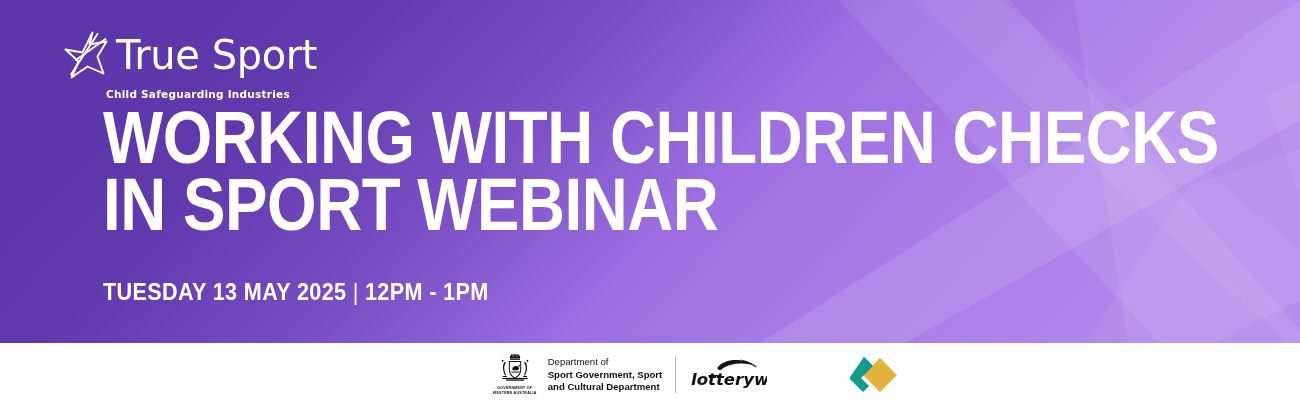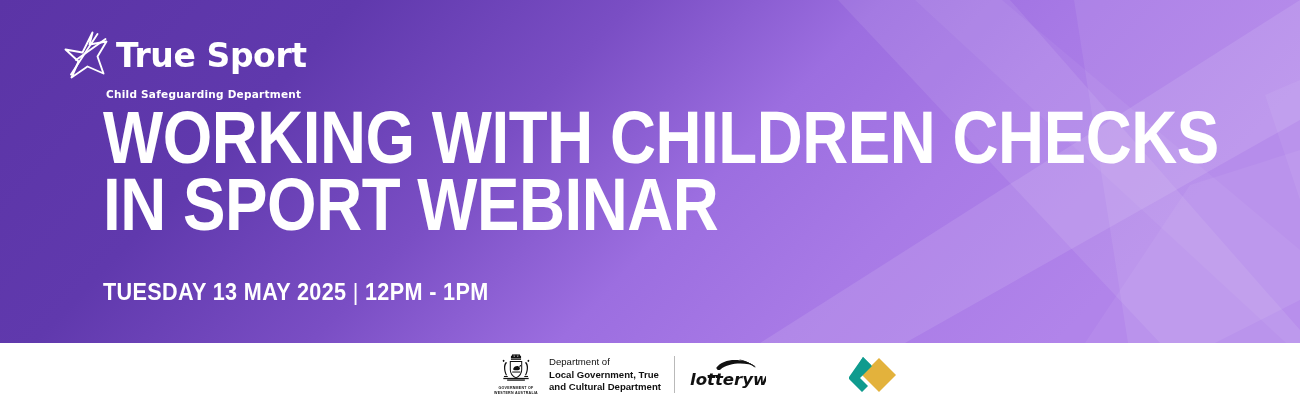--- a/index.html
+++ b/index.html
@@ -19,22 +19,22 @@
   .bgshapes{position:absolute;inset:0;width:100%;height:100%;pointer-events:none;}
   
   .logo-lockup{
     position:absolute;left:62px;top:29px;
     width:260px;
   }
   .logo-row{display:flex;align-items:center;gap:8px;height:52px;}
   .star-icon{width:46px;height:50px;flex:0 0 auto;display:block;}
   .logo-word{
     color:#ffffff;
-    font-size:33px;
-    font-weight:bold;
+    font-size:40px;
+    font-weight:normal;
     letter-spacing:-0.4px;
     line-height:1;
     white-space:nowrap;
     font-family:"DejaVu Sans", sans-serif;
   }
   .logo-tagline{
     color:#ffffff;
     font-size:10.5px;
     font-weight:bold;
     letter-spacing:0.25px;
@@ -146,21 +146,21 @@
     <div class="logo-row">
       <svg class="star-icon" viewBox="0 0 46 50">
         <g fill="none" stroke="#ffffff" stroke-width="1.9" stroke-linejoin="round" stroke-linecap="round">
           <path d="M30.5 2.5 L20.5 22.5 L3.5 19.5 L16.5 31.5 L9.5 47.5 L25.5 36.5 L41.5 43.5 L35.5 26.5 L44.5 11.5 L27.5 14.5 Z"></path>
           <path d="M35.5 4.0 L9.0 44.5"></path>
           <path d="M43.5 9.0 L14.0 30.0"></path>
         </g>
       </svg>
       <div class="logo-word">True Sport</div>
     </div>
-    <div class="logo-tagline">Child Safeguarding Department</div>
+    <div class="logo-tagline">Child Safeguarding Industries</div>
   </div>
 
   <div class="headline">
     <div class="headline-line">WORKING WITH CHILDREN CHECKS</div>
     <div class="headline-line">IN SPORT WEBINAR</div>
   </div>
 
   <div class="event-line">
     <span>TUESDAY 13 MAY 2025</span><span class="event-sep">|</span><span>12PM - 1PM</span>
   </div>
@@ -196,21 +196,21 @@
             <path d="M16 41.5 h28 v2 h-28z"></path>
           </g>
         </svg>
         <div class="crest-caption">
           <div>GOVERNMENT OF</div>
           <div>WESTERN AUSTRALIA</div>
         </div>
       </div>
       <div class="dept-text">
         <div class="l1">Department of</div>
-        <div class="l2">Local Government, True</div>
+        <div class="l2">Sport Government, Sport</div>
         <div class="l3">and Cultural Department</div>
       </div>
     </div>
 
     <div class="v-divider"></div>
 
     <div class="partner">
       <svg class="lottery" viewBox="0 0 160 74">
 
         <path d="M58 22 C74 0 116 2 140 20 C120 11 86 10 66 26 C63 28 59 27 58 22z" fill="#111"></path>

